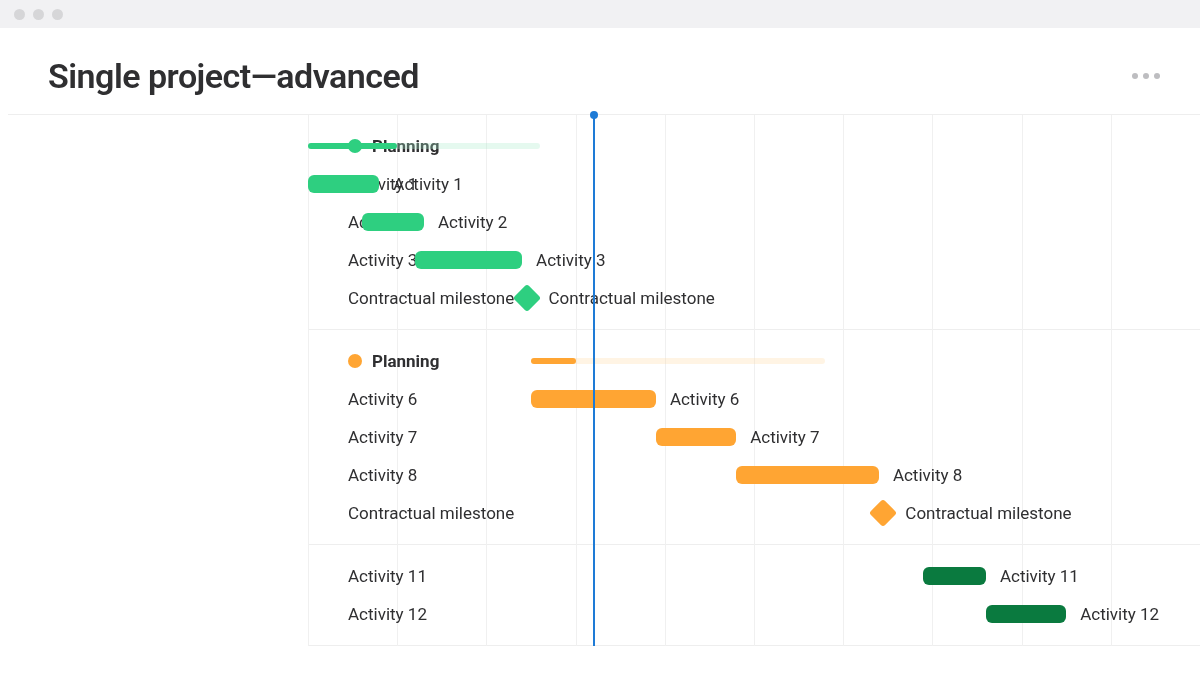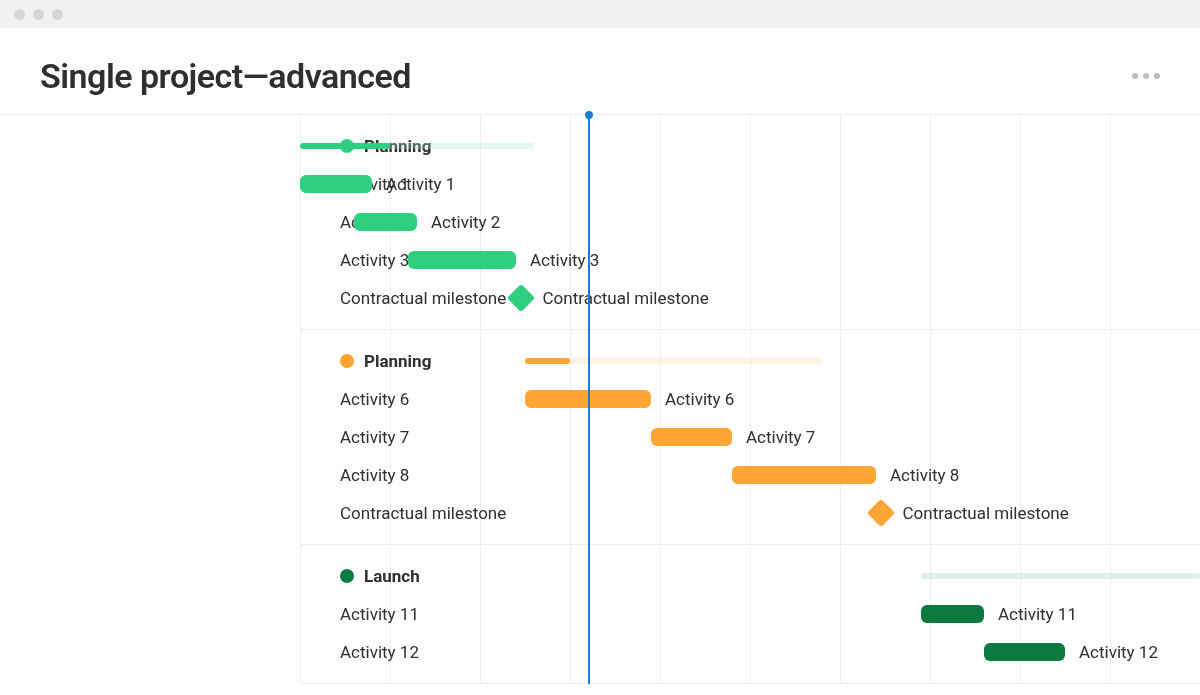--- a/index.html
+++ b/index.html
@@ -26,21 +26,21 @@
       gap: 8px;
     }
     .traffic-dot {
       width: 11px;
       height: 11px;
       border-radius: 50%;
       background: #d6d6d8;
     }
     .content {
       flex: 1;
-      padding: 28px 0 0 0;
+      padding: 28px 0 0 8px;
       position: relative;
       border-radius: 25px;
     }
     .header-row {
       display: flex;
       align-items: center;
       justify-content: space-between;
       padding: 0 40px 18px 40px;
     }
     .page-title {
@@ -294,30 +294,20 @@
             </div>
             <div class="row">
               <div class="row-label">Contractual milestone</div>
               <div class="lane">
                 <div class="milestone c-orange" style="left: 64.5%;"></div>
                 <div class="bar-label" style="left: calc(64.5% + 22px);">Contractual milestone</div>
               </div>
             </div>
           </div>
           <div class="group">
-            <div class="group-header">
-              <div class="row-label">
-                <span class="group-dot c-green-dark"></span>
-                <span>Launch</span>
-              </div>
-              <div class="lane">
-                <div class="summary-bar track c-green-dark-pale" style="left: 69%; width: 31%;"></div>
-                <div class="summary-bar c-green-dark" style="left: 69%; width: 0%;"></div>
-              </div>
-            </div>
             <div class="row">
               <div class="row-label">Activity 11</div>
               <div class="lane">
                 <div class="task-bar c-green-dark" style="left: 69%; width: 7%;"></div>
                 <div class="bar-label" style="left: calc(76% + 14px);">Activity 11</div>
               </div>
             </div>
             <div class="row">
               <div class="row-label">Activity 12</div>
               <div class="lane">

